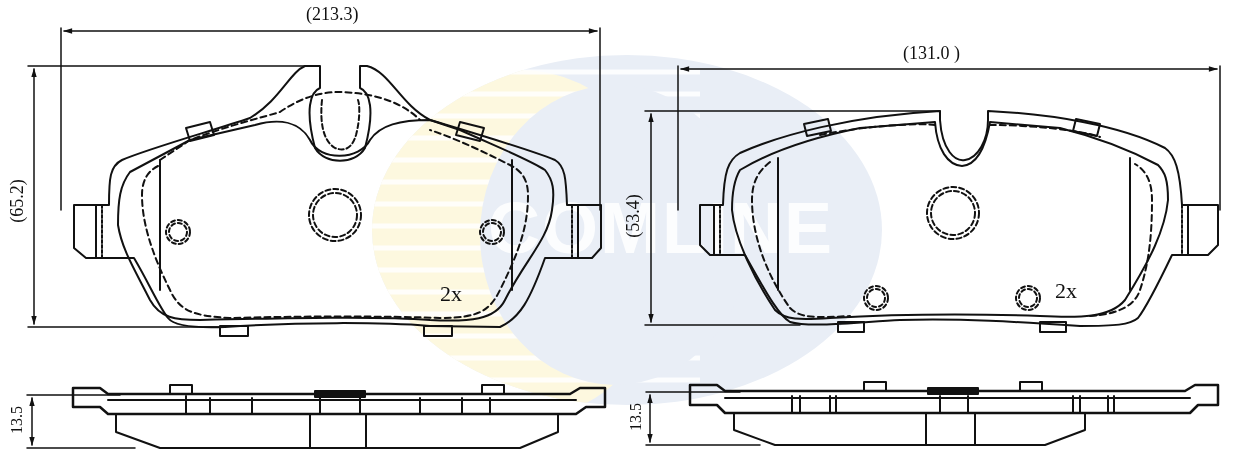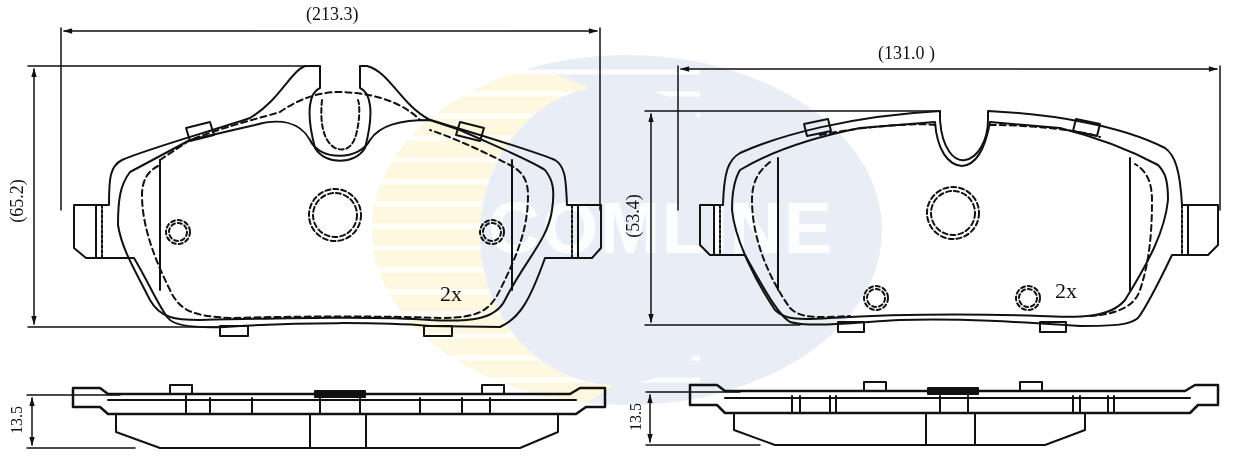--- a/index.html
+++ b/index.html
@@ -184,16 +184,16 @@
       <line x1="975" y1="413" x2="975" y2="445"></line>
     </g>
   </g>
 </svg>
 
 <div class="lbl" style="left:306px; top:5px;">(213.3)</div>
 <div class="lbl rot" style="left:-8px; top:192px; width:50px; text-align:center;">(65.2)</div>
 <div class="lbl" style="left:440px; top:283px; font-size:22px;">2x</div>
 <div class="lbl rot" style="left:-3px; top:412px; width:40px; text-align:center; font-size:16px;">13.5</div>
 
-<div class="lbl" style="left:878px; top:44px;">(131.0 )</div>
+<div class="lbl" style="left:903px; top:44px;">(131.0 )</div>
 <div class="lbl rot" style="left:608px; top:207px; width:50px; text-align:center;">(53.4)</div>
 <div class="lbl" style="left:1055px; top:280px; font-size:22px;">2x</div>
 <div class="lbl rot" style="left:616px; top:409px; width:40px; text-align:center; font-size:16px;">13.5</div>
 
 </body></html>

